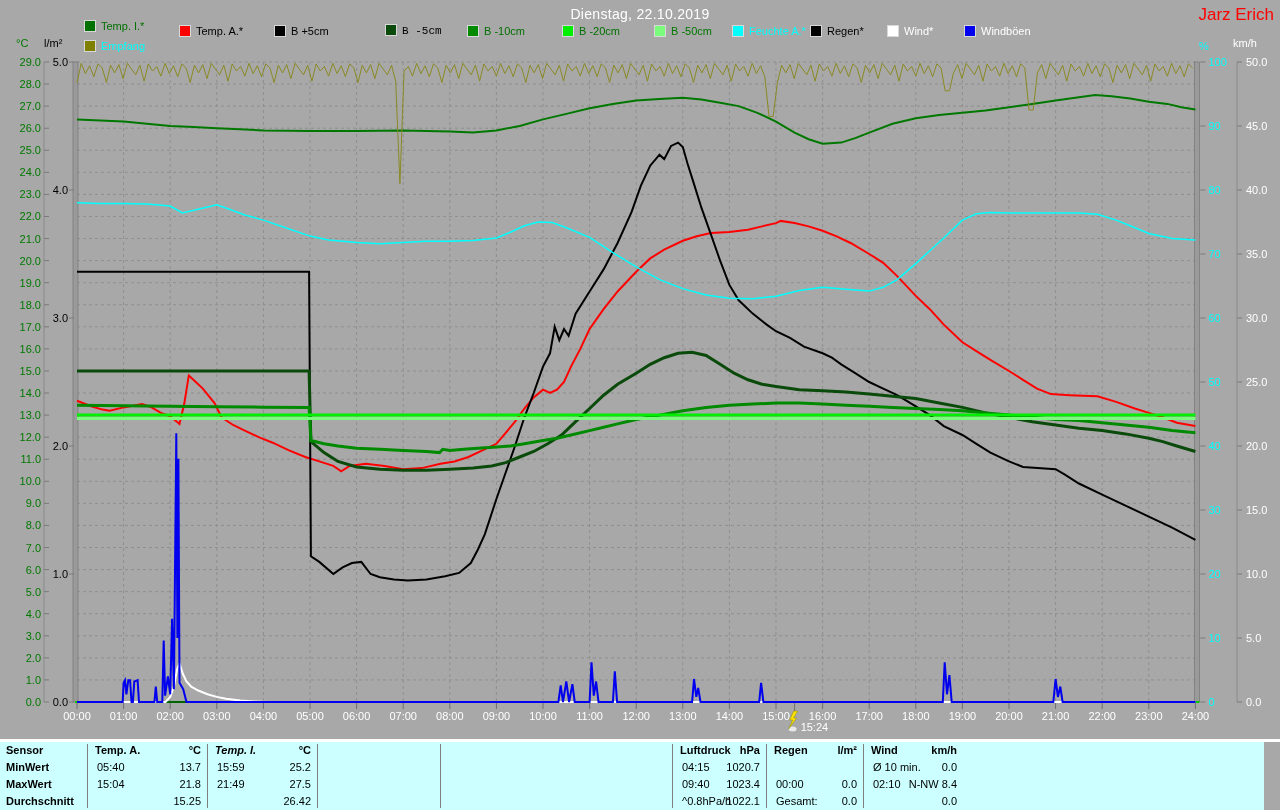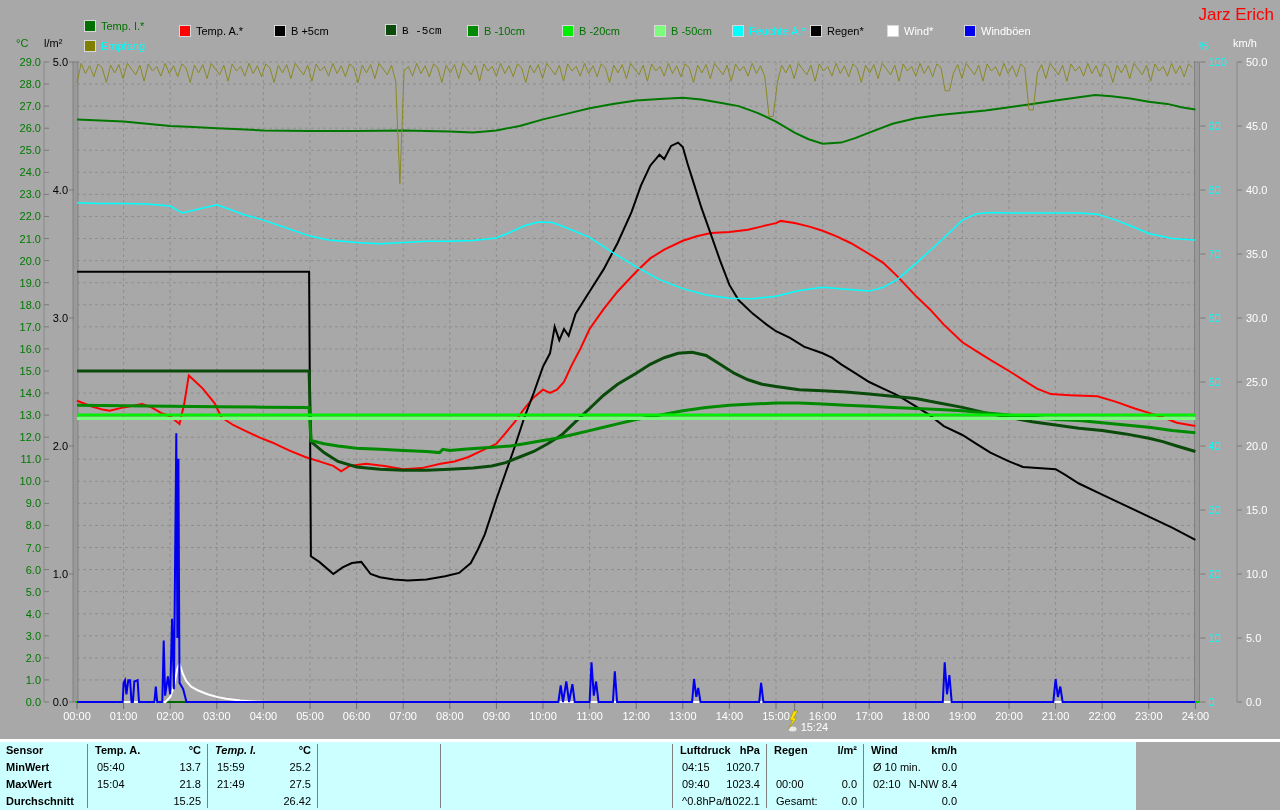--- a/index.html
+++ b/index.html
@@ -8,31 +8,32 @@
   #page-title{position:absolute;top:6px;left:0;width:1280px;text-align:center;color:#FFFFFF;
     font-size:14px;letter-spacing:.3px;}
   #author{position:absolute;top:5px;right:6px;color:#FF0000;font-size:17px;}
   .unit-label{position:absolute;font-size:11px;}
   .legend-item{position:absolute;height:12px;white-space:nowrap;font-size:11px;}
   .legend-swatch{display:inline-block;width:10px;height:10px;vertical-align:-1px;
     outline:1px solid #D8D8D8;margin-right:6px;}
   #chart-svg{position:absolute;top:0;left:0;}
   svg text{font-family:"Liberation Sans",sans-serif;}
   #table-sep{position:absolute;left:0;top:739px;width:1280px;height:3px;background:#FFFFFF;}
-  #stats-table{position:absolute;left:0;top:742px;width:1136px;height:68px;background:#CCFFFF;
+  #stats-table{position:absolute;left:0;top:742px;width:1264px;height:68px;background:#CCFFFF;
     font-size:11px;color:#000000;}
   .t-vline{position:absolute;top:2px;height:64px;width:1px;background:#7F7F7F;}
   .t-cell{position:absolute;height:15px;line-height:15px;white-space:nowrap;}
   .t-bold{font-weight:bold;}
   .t-right{text-align:right;}
 </style>
 </head>
 <body>
 
 <div id="stage">
+  <div id="page-title">Dienstag, 22.10.2019</div>
   <div id="author">Jarz Erich</div>
 
   <div class="unit-label" style="left:16px;top:37px;color:#007800;">°C</div>
   <div class="unit-label" style="left:44px;top:37px;color:#000000;">l/m²</div>
   <div class="unit-label" style="left:1199px;top:40px;color:#00FFFF;">%</div>
   <div class="unit-label" style="left:1233px;top:37px;color:#FFFFFF;">km/h</div>
 
   <div id="legend">
       <div class="legend-item" style="left: 85px; top: 20px;"><span class="legend-swatch" style="background: rgb(0, 112, 0);"></span><span style="color: rgb(0, 112, 0);">Temp. I.*</span></div>
       <div class="legend-item" style="left: 180px; top: 25px;"><span class="legend-swatch" style="background: rgb(255, 0, 0);"></span><span style="color: rgb(0, 0, 0);">Temp. A.*</span></div>

